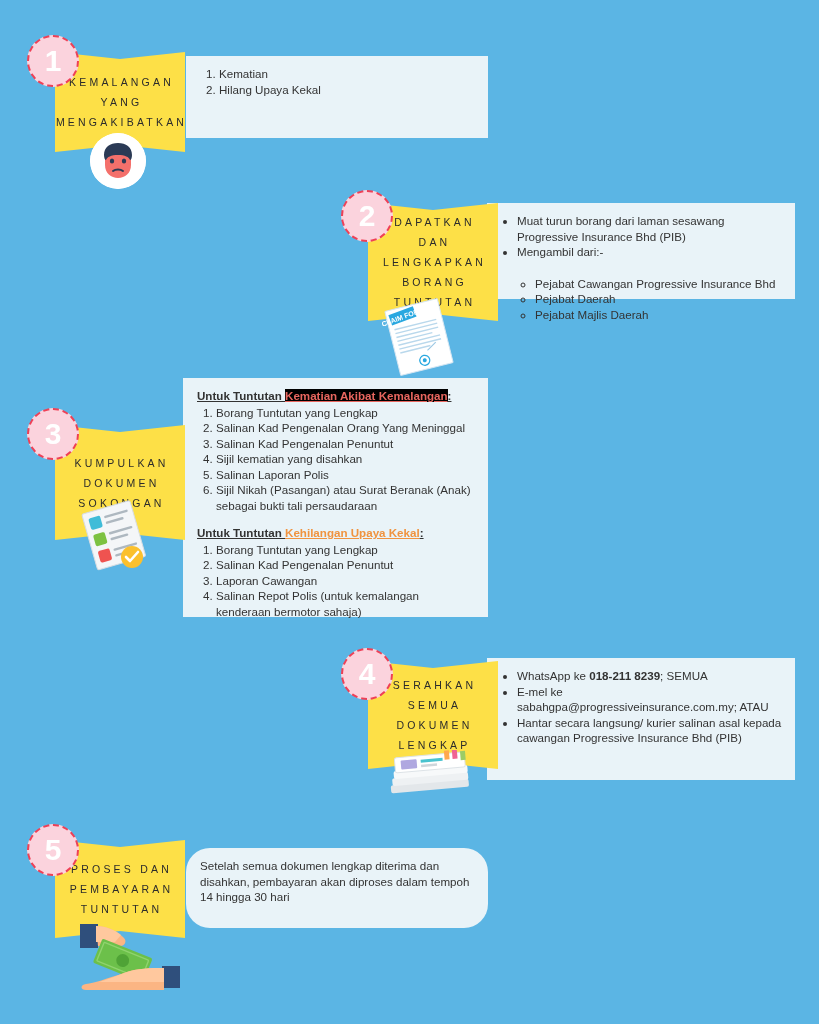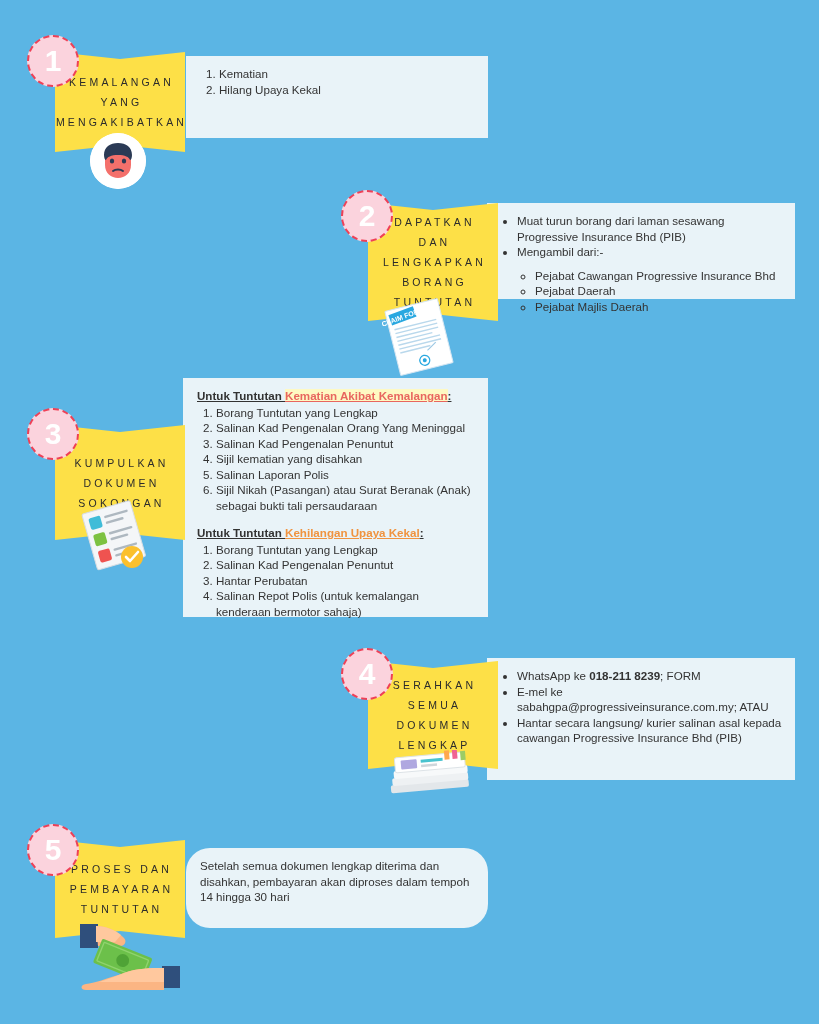--- a/index.html
+++ b/index.html
@@ -81,37 +81,37 @@
     margin: 0;
     padding: 0;
   }
   ul.bullets {
     list-style-type: disc;
     padding-left: 16px;
   }
   ul.sub-bullets {
     list-style-type: circle;
     padding-left: 18px;
-    margin-top: 8px;
+    margin-top: 16px;
   }
 
   .heading-line {
     margin-bottom: 1px;
     font-size: 11.6px;
   }
   .heading-line .plain {
     font-weight: bold;
     text-decoration: underline;
     color: #333333;
   }
   .heading-line .hl-red {
     font-weight: bold;
     text-decoration: underline;
     color: #e8665f;
-    background: #fef9c3;
+    background: #000000;
   }
   .heading-line .hl-orange {
     font-weight: bold;
     text-decoration: underline;
     color: #f0933f;
   }
   .heading-line .colon {
     font-weight: bold;
     text-decoration: underline;
     color: #333333;
@@ -224,21 +224,21 @@
       <li>Salinan Laporan Polis</li>
       <li>Sijil Nikah (Pasangan) atau Surat Beranak (Anak) sebagai bukti tali persaudaraan</li>
     </ol>
     <div class="gap"></div>
     <div class="heading-line">
       <span class="plain">Untuk Tuntutan </span><span class="hl-orange">Kehilangan Upaya Kekal</span><span class="colon">:</span>
     </div>
     <ol>
       <li>Borang Tuntutan yang Lengkap</li>
       <li>Salinan Kad Pengenalan Penuntut</li>
-      <li>Hantar Perubatan</li>
+      <li>Laporan Cawangan</li>
       <li>Salinan Repot Polis (untuk kemalangan kenderaan bermotor sahaja)</li>
     </ol>
   </div>
 
   <div class="label-box" style="left:55px; top:425px; width:130px; height:115px;">
     <div class="label-text">KUMPULKAN DOKUMEN SOKONGAN</div>
   </div>
 
   <div class="num-badge" style="left:27px; top:408px;">
     <span>3</span>
@@ -263,21 +263,21 @@
       <circle cx="57" cy="57" r="11" fill="#fbc02d"></circle>
       <path d="M51 57 l4 4 l8 -9" stroke="#ffffff" stroke-width="2.6" fill="none" stroke-linecap="round" stroke-linejoin="round"></path>
     </svg>
   </div>
 </div>
 
 <div class="step">
   <div class="content-box" style="left:487px; top:658px; width:308px; height:122px;">
     <ul class="bullets">
       <li>
-        <span>WhatsApp ke </span><span class="bold">018-211 8239</span><span>; FORM</span>
+        <span>WhatsApp ke </span><span class="bold">018-211 8239</span><span>; SEMUA</span>
       </li>
       <li>E-mel ke sabahgpa@progressiveinsurance.com.my; ATAU</li>
       <li>Hantar secara langsung/ kurier salinan asal kepada cawangan Progressive Insurance Bhd (PIB)</li>
     </ul>
   </div>
 
   <div class="label-box" style="left:368px; top:661px; width:130px; height:108px;">
     <div class="label-text">SERAHKAN SEMUA DOKUMEN LENGKAP</div>
   </div>
 

